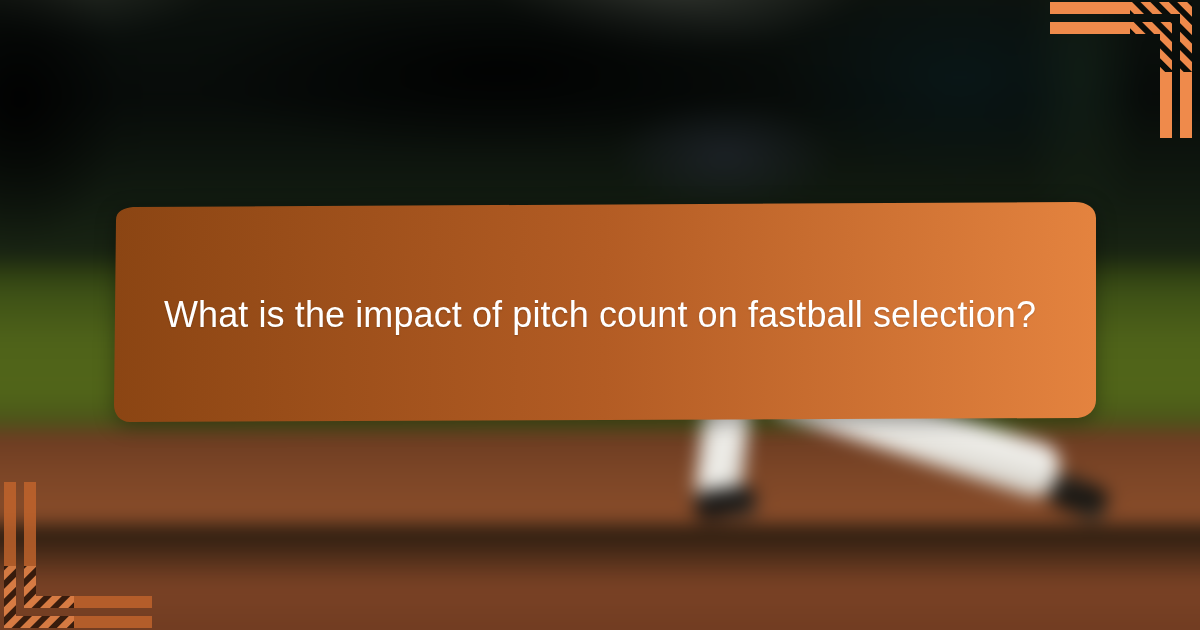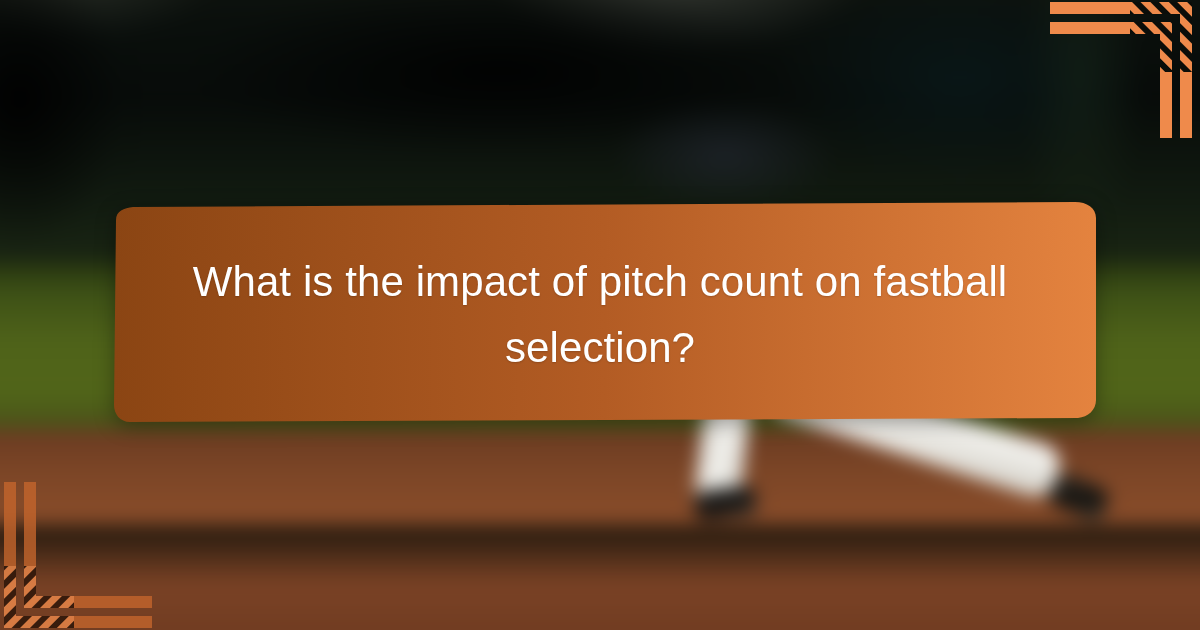--- a/index.html
+++ b/index.html
@@ -191,21 +191,21 @@
     position: absolute;
     left: 60px;
     right: 60px;
     top: 0;
     height: 226px;
     display: flex;
     align-items: center;
     justify-content: center;
     text-align: center;
     color: #ffffff;
-    font-size: 42px;
+    font-size: 36px;
     line-height: 1.58;
     font-weight: 400;
     letter-spacing: 0.1px;
     text-shadow: 0 1px 2px rgba(0,0,0,0.18);
     padding-top: 4px;
     box-sizing: border-box;
   }
 </style>
 </head>
 <body>

